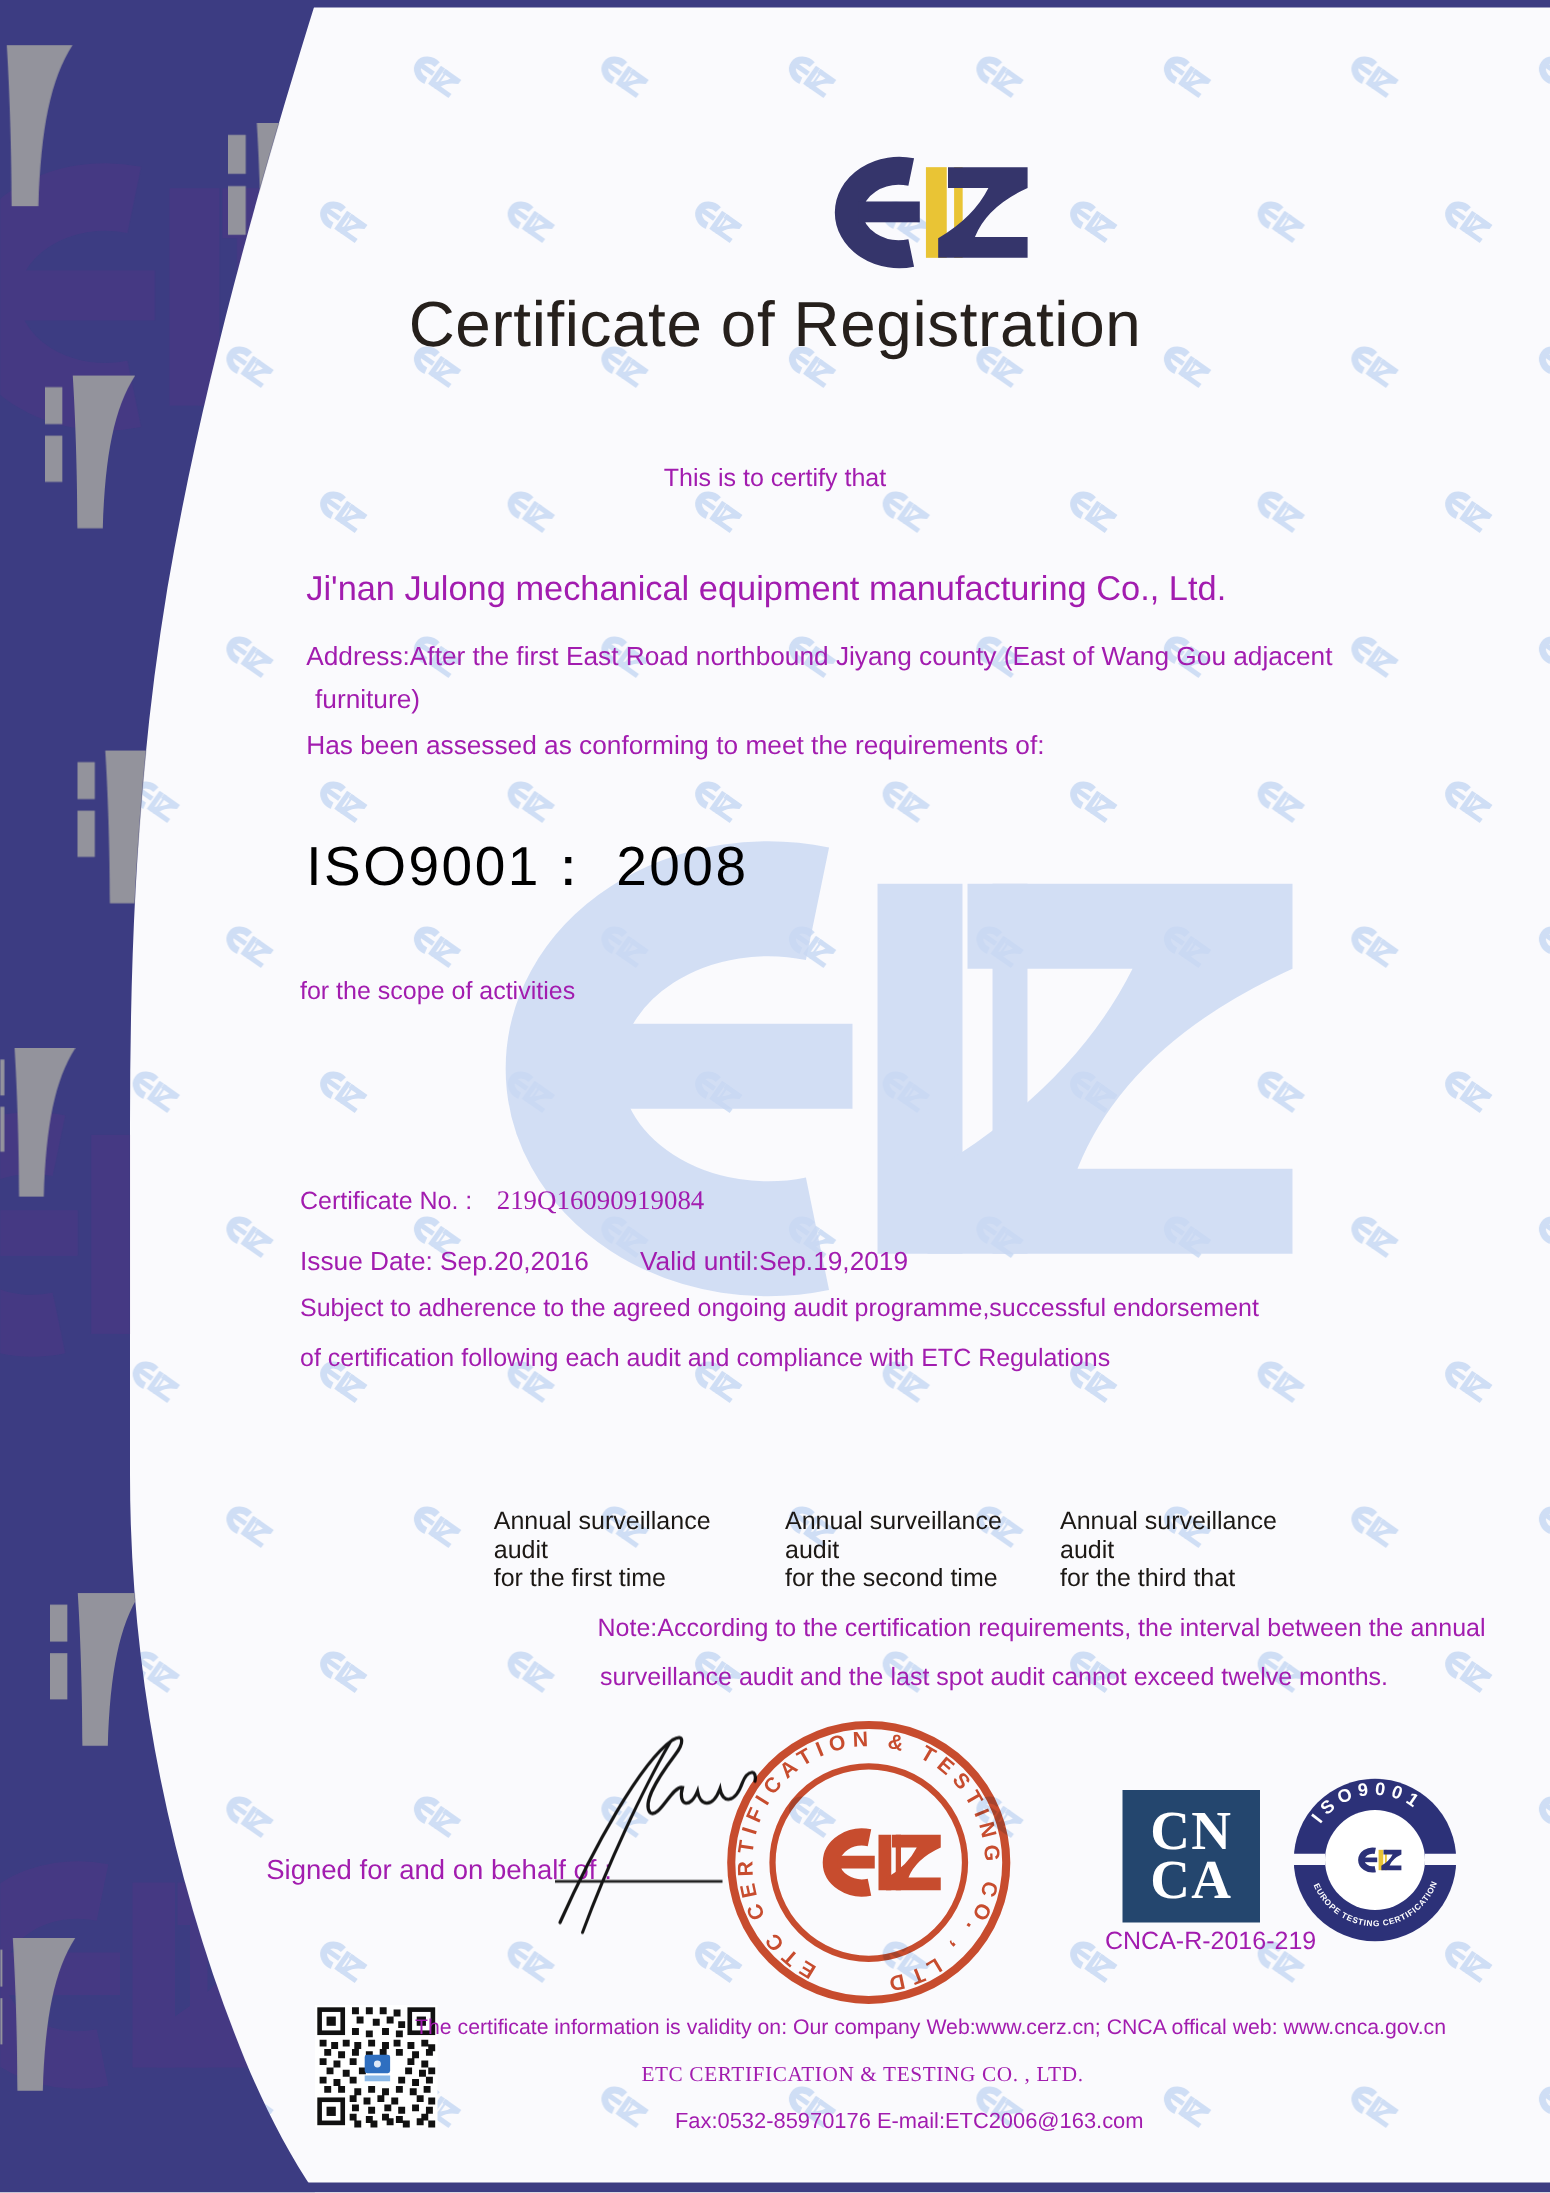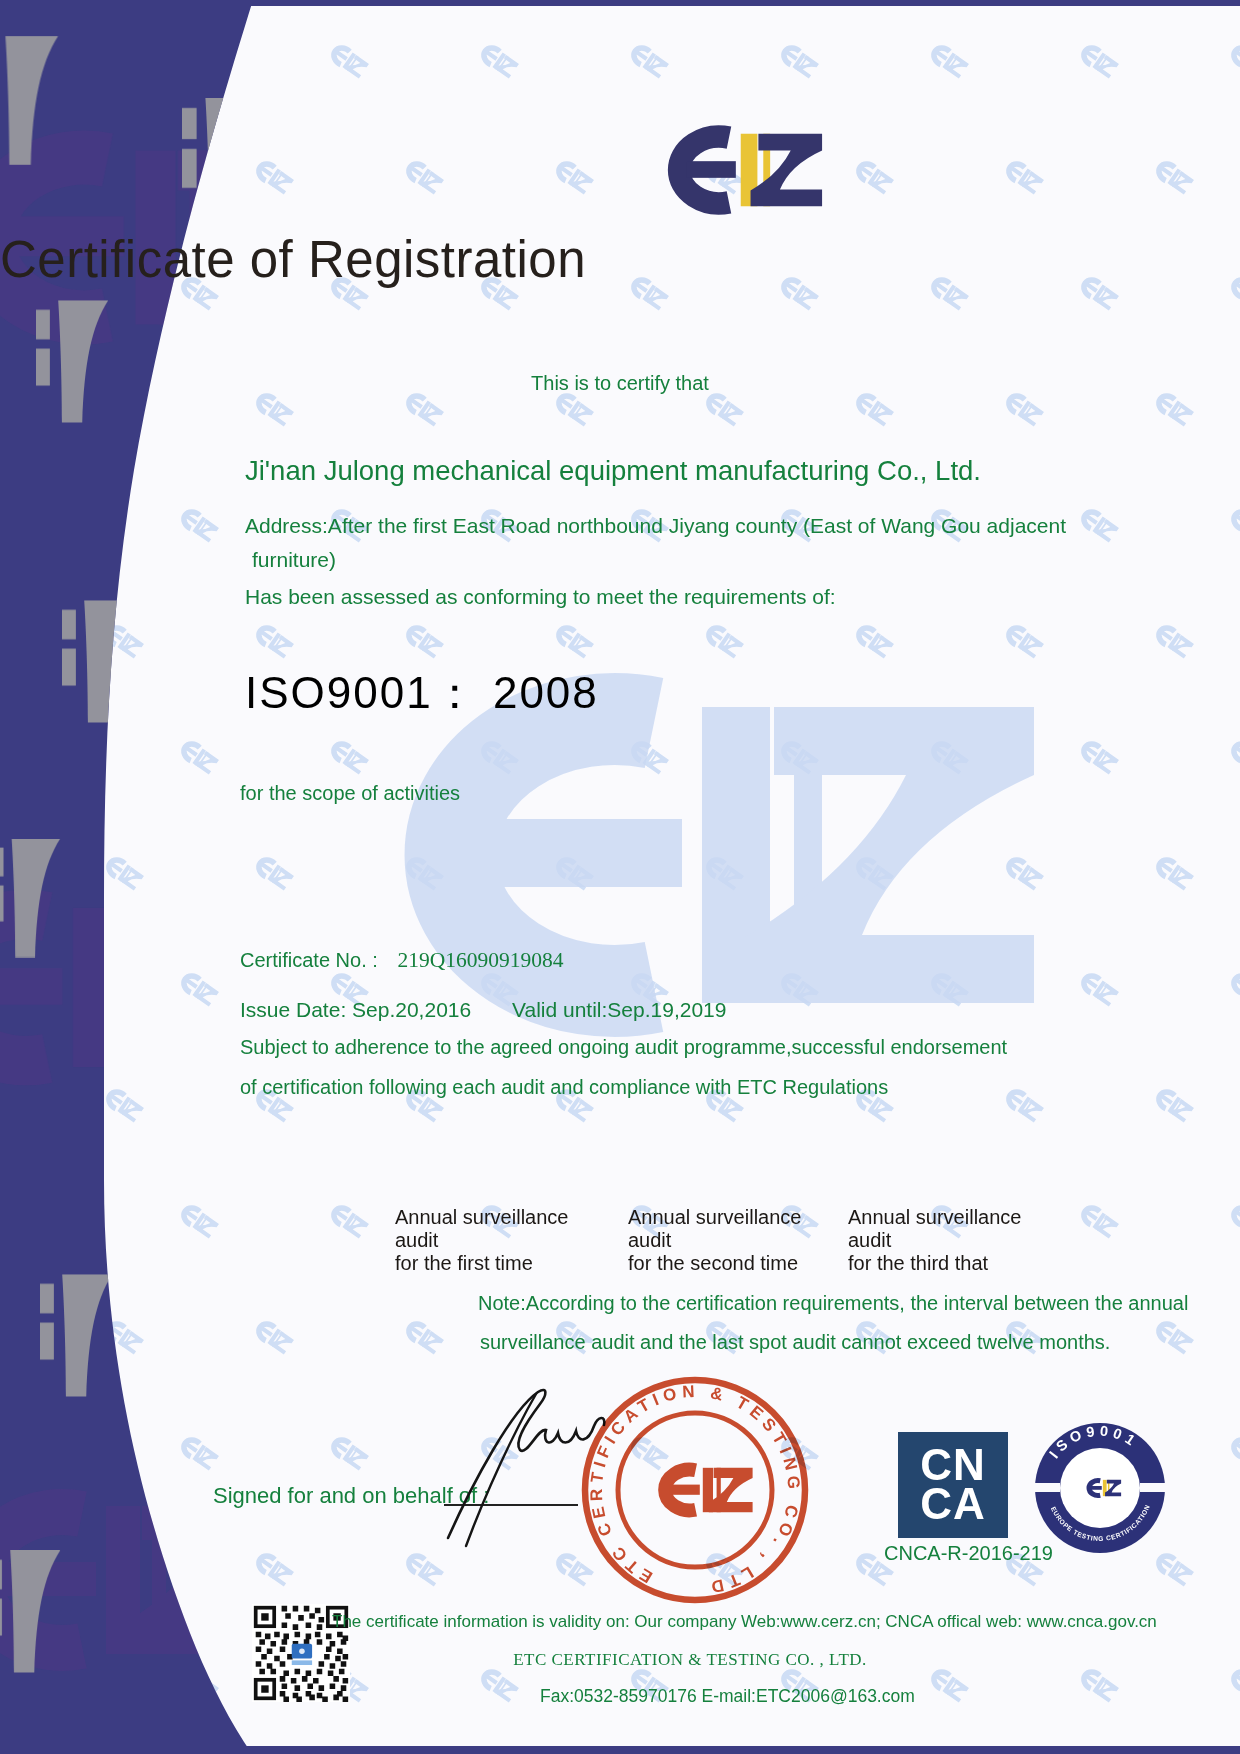--- a/index.html
+++ b/index.html
@@ -2,30 +2,30 @@
 <html><head>
 <meta charset="utf-8">
 <style>
   html,body{margin:0;padding:0;background:#e8e8ea;}
   #page{
     position:relative;width:1240px;height:1754px;margin:0 auto;
     background:#fafafd;overflow:hidden;
     font-family:"Liberation Sans",sans-serif;color:#1c1815;
   }
   .abs{position:absolute;}
-  .txt{white-space:nowrap;color:#15803d;}
+  .txt{white-space:nowrap;color:#a21caf;}
   .serif{font-family:"Liberation Serif",serif;}
-  #title{font-size:51px;letter-spacing:0.5px;color:#26201c;width:1240px;}
+  #title{font-size:51px;letter-spacing:0.5px;color:#26201c;width:1240px;text-align:center;}
   .center{text-align:center;}
   .audit-col{position:absolute;text-align:left;font-size:20px;}
   .audit-col .l2{}
   #cnca-box{
     background:#24466e;color:#fff;display:flex;flex-direction:column;
     align-items:center;justify-content:center;
-    font-family:Liberation Sans, sans-serif;font-weight:bold;
+    font-family:Liberation Serif, serif;font-weight:bold;
     font-size:44px;line-height:0.88;letter-spacing:1px;
   }
   svg{display:block;overflow:visible;}
 </style>
 </head>
 <body>
 
 <div id="page">
 
   <svg width="0" height="0" style="position:absolute">

